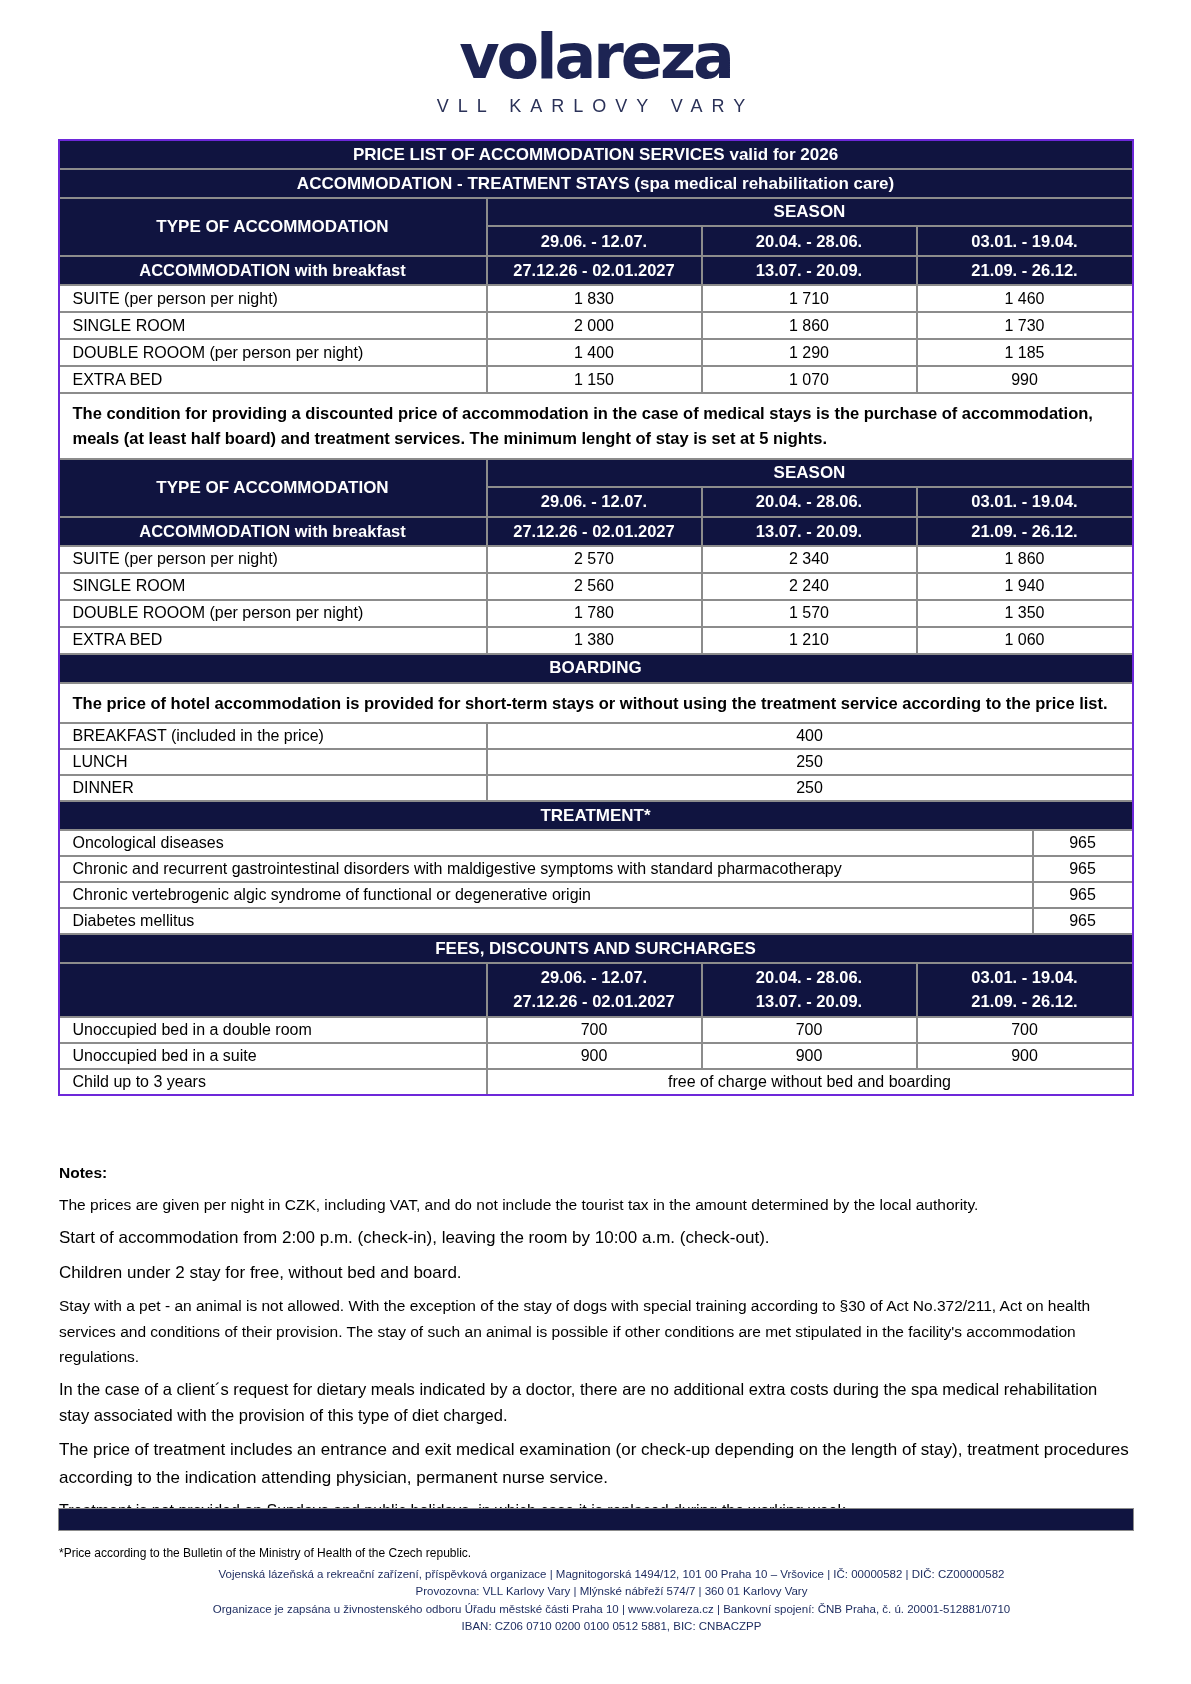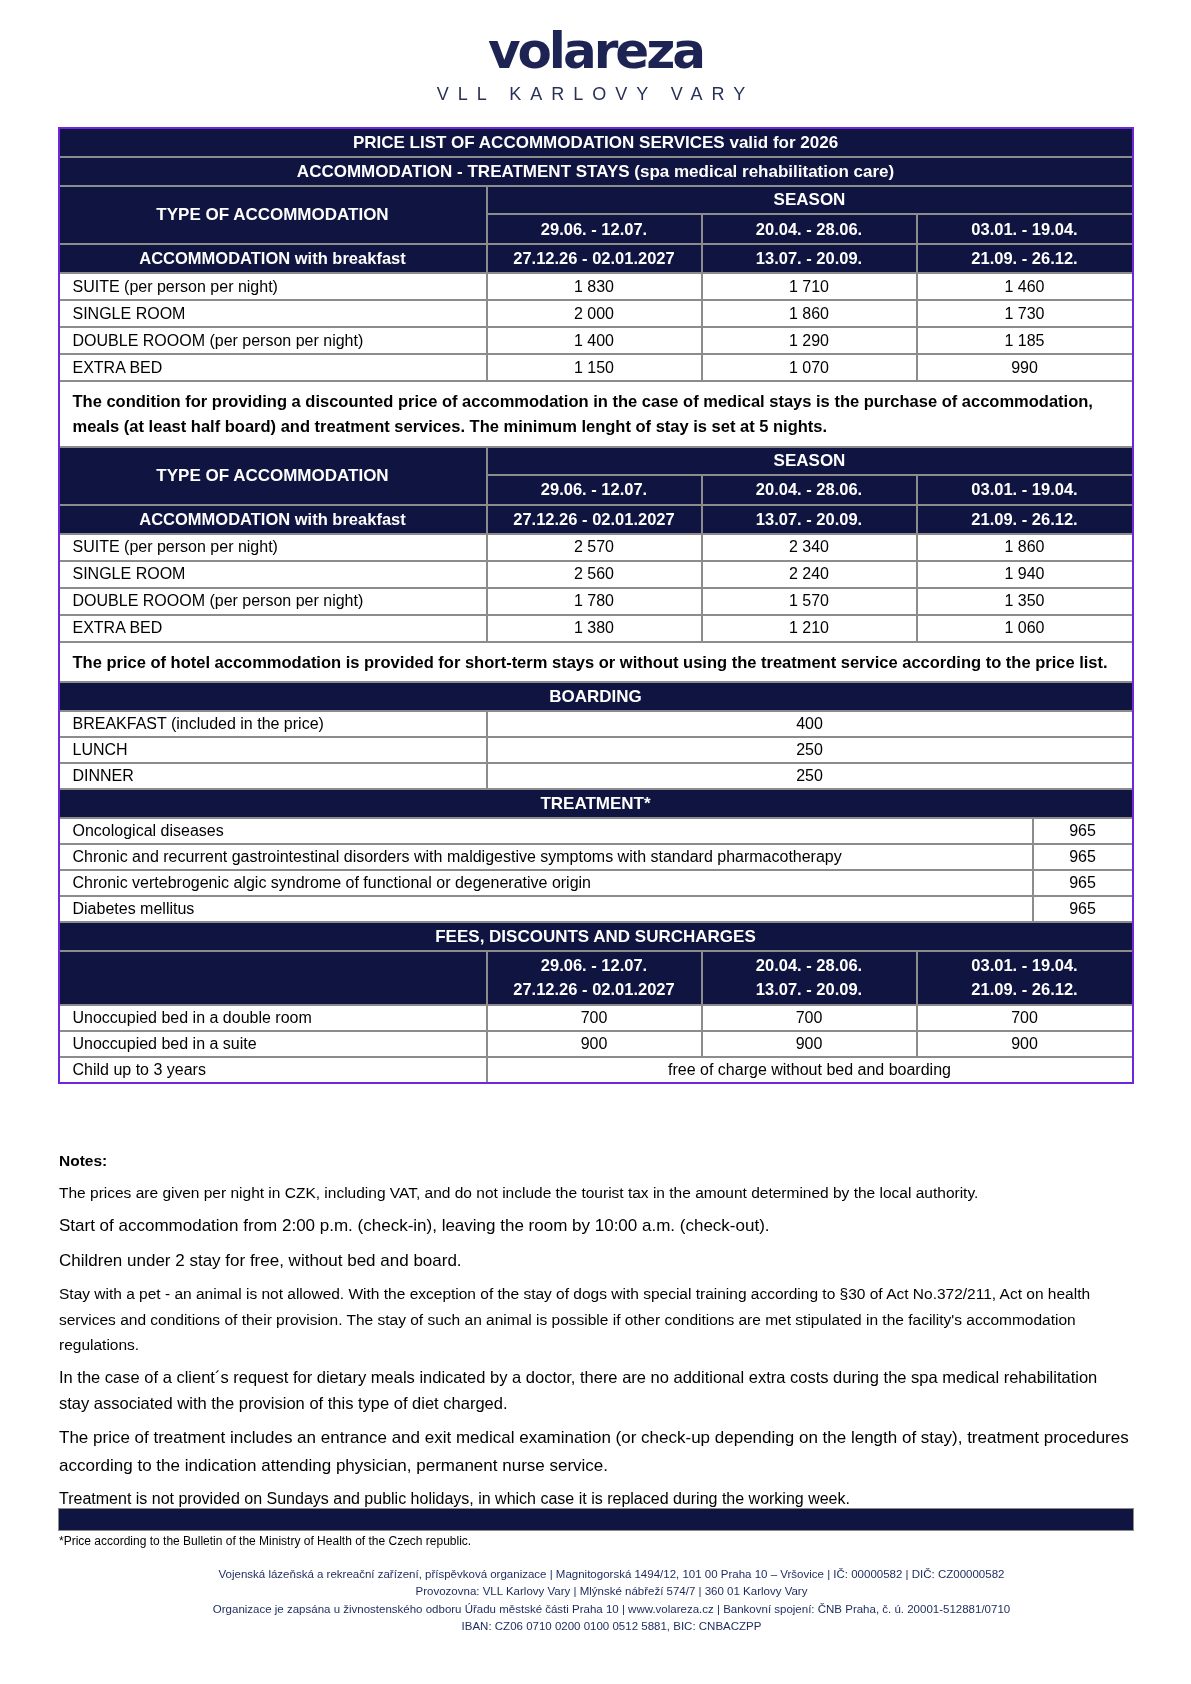--- a/index.html
+++ b/index.html
@@ -6,21 +6,21 @@
   html,body { margin:0; padding:0; background:#ffffff; }
   body {
     width:1191px; height:1684px;
     font-family:"Liberation Sans", sans-serif;
     color:#000;
     position:relative;
   }
   
   .logo { text-align:center; padding-top:26px; }
   .brand {
-    font-size:50px; font-weight:800; color:#1d2453;
+    font-size:62px; font-weight:800; color:#1d2453;
     letter-spacing:-3px; line-height:1; font-family:"DejaVu Sans", sans-serif;
   }
   .brand-sub {
     margin-top:8px; font-size:18px; color:#2a3158;
     letter-spacing:9px; font-weight:400;
   }
   
   .price-table {
     width:1076px; margin:22px auto 0;
     background:#8c8c8c; border:2px solid #6d28d9;
@@ -171,25 +171,25 @@
     <div class="cell value-cell">1 350</div>
   </div>
   <div class="trow cols-4 row25">
     <div class="cell label-cell">EXTRA BED</div>
     <div class="cell value-cell">1 380</div>
     <div class="cell value-cell">1 210</div>
     <div class="cell value-cell">1 060</div>
   </div>
 
   <div class="trow cols-1">
+    <div class="cell navy h-title">BOARDING</div>
+  </div>
+
+  <div class="trow cols-1">
     <div class="cell note-cell">The price of hotel accommodation is provided for short-term stays or without using the treatment service according to the price list.</div>
-  </div>
-
-  <div class="trow cols-1">
-    <div class="cell navy h-title">BOARDING</div>
   </div>
   <div class="trow cols-2b row24">
     <div class="cell label-cell">BREAKFAST (included in the price)</div>
     <div class="cell value-cell">400</div>
   </div>
   <div class="trow cols-2b row24">
     <div class="cell label-cell">LUNCH</div>
     <div class="cell value-cell">250</div>
   </div>
   <div class="trow cols-2b row24">

